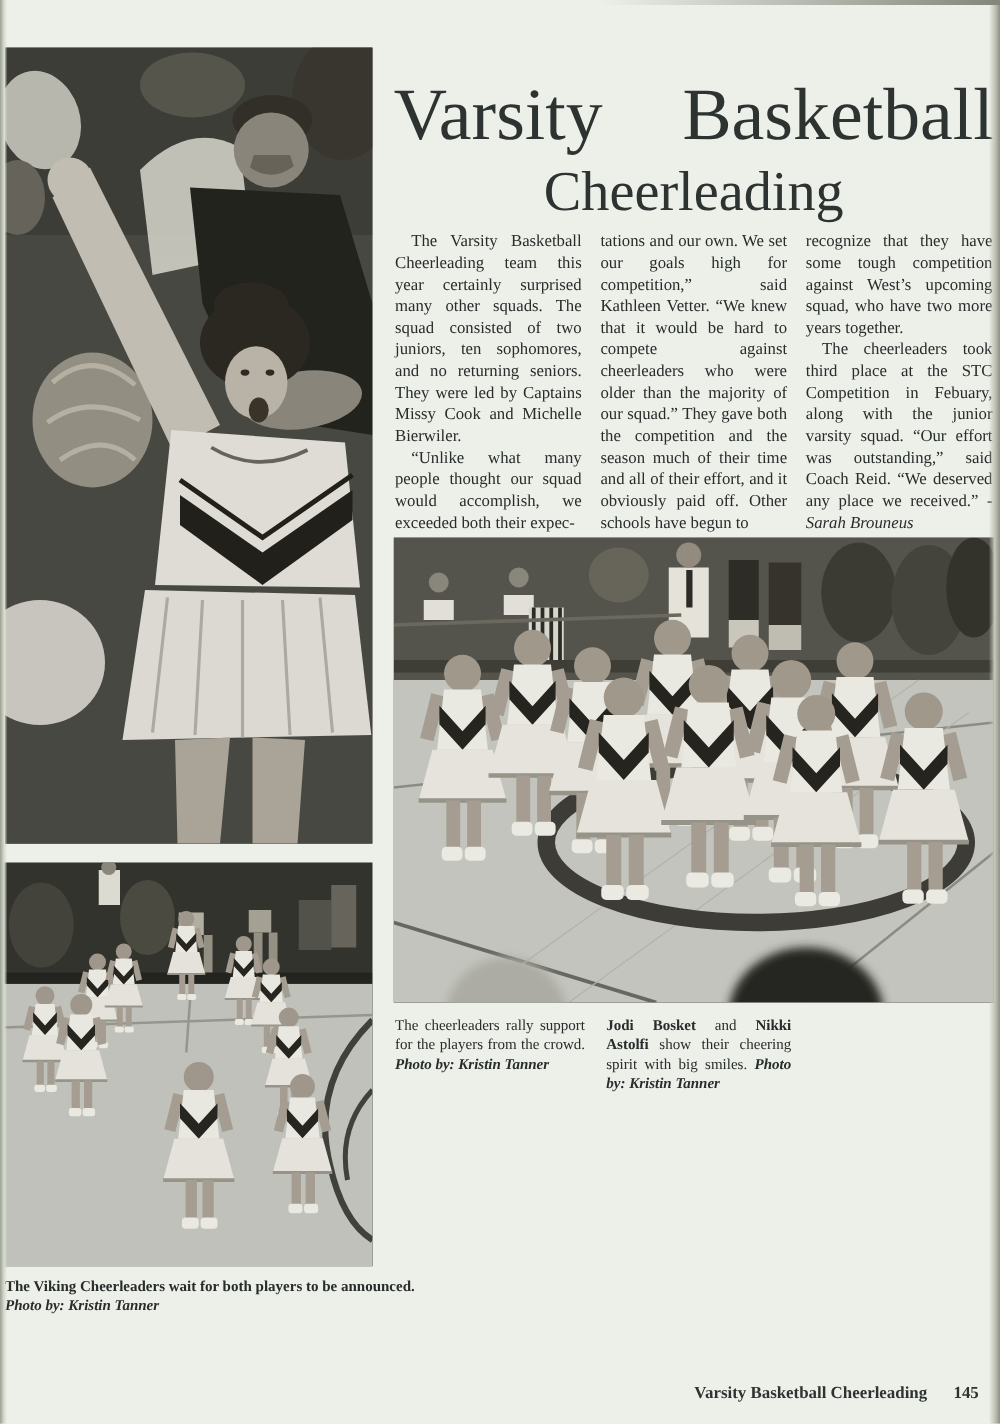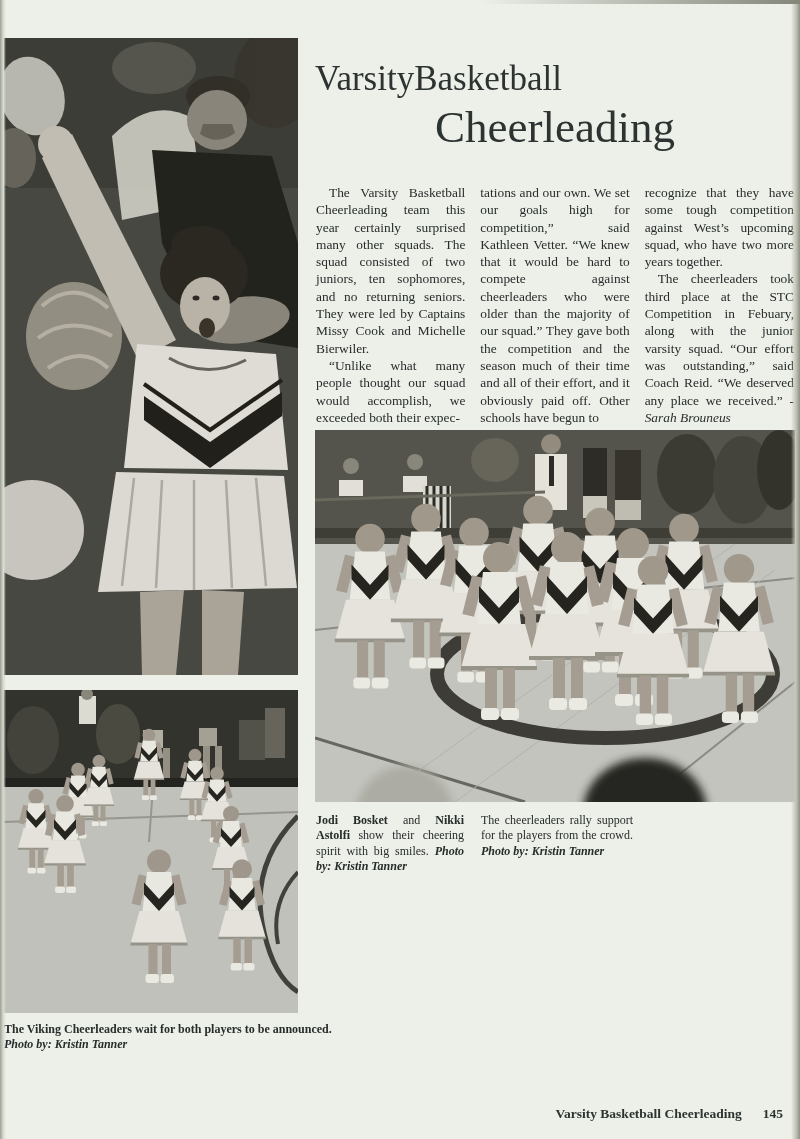--- a/index.html
+++ b/index.html
@@ -19,21 +19,21 @@
 
   
   .photo{position:absolute;overflow:hidden;background:#444;}
   .photo svg{display:block;width:100%;height:100%;}
   .photo1{left:4px;top:38px;width:294px;height:637px;}
   .photo2{left:3px;top:690px;width:295px;height:323px;}
   .photo3{left:315px;top:430px;width:480px;height:372px;}
 
   
   .title{position:absolute;left:315px;top:60px;width:480px;color:#2c3331;}
-  .title-line1{display:flex;font-size:35px;line-height:1.08;font-family:Liberation Serif, serif;}
+  .title-line1{display:flex;justify-content:space-between;font-size:59px;line-height:1.08;font-family:Liberation Serif, serif;}
   .title-line2{text-align:center;font-size:45px;line-height:1.0;margin-top:7px;}
 
   
   .article{position:absolute;left:316px;top:184px;width:478px;display:flex;gap:15px;}
   .col{flex:1;font-size:13.4px;line-height:17.3px;text-align:justify;}
   .col p{margin:0;}
   .col p.indent{text-indent:13px;}
   .byline{font-style:italic;}
 
   
@@ -245,21 +245,21 @@
     </g>
     <g>
       <ellipse cx="330" cy="382" rx="62" ry="54" fill="#252521" filter="url(#soft3)"></ellipse>
       <ellipse cx="90" cy="388" rx="50" ry="52" fill="#b1b1a9" filter="url(#soft3)"></ellipse>
     </g>
     <rect width="480" height="372" fill="#2c2c28" opacity="0.03"></rect>
   </svg>
 </div>
 
 <div class="captions-row">
+  <p class="caption c2"><span>The cheerleaders rally support for the players from the crowd. </span><b><i>Photo by: Kristin Tanner</i></b></p>
   <p class="caption c1"><b>Jodi Bosket</b><span> and </span><b>Nikki Astolfi</b><span> show their cheering spirit with big smiles. </span><b><i>Photo by: Kristin Tanner</i></b></p>
-  <p class="caption c2"><span>The cheerleaders rally support for the players from the crowd. </span><b><i>Photo by: Kristin Tanner</i></b></p>
 </div>
 
 <p class="caption-bottom"><span>The Viking Cheerleaders wait for both players to be announced.</span><br><i>Photo by: Kristin Tanner</i></p>
 
 <footer class="pagefoot">
   <span class="foot-label">Varsity Basketball Cheerleading</span><span class="foot-num">145</span>
 </footer>
 
 </body></html>

